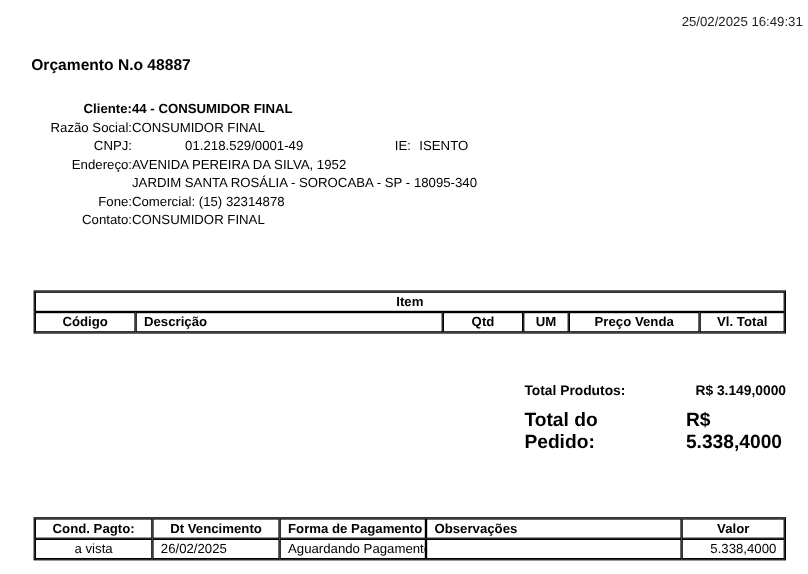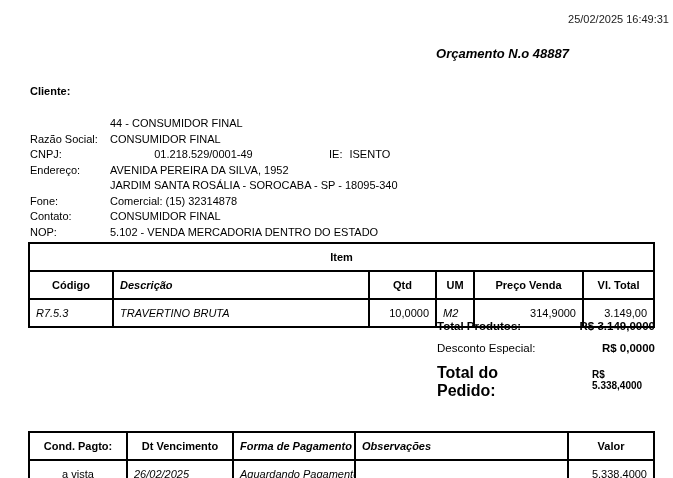--- a/index.html
+++ b/index.html
@@ -10,65 +10,65 @@
     font-family:"Liberation Sans", sans-serif;
     color:#000; font-size:11px;
   }
   .timestamp {
     position:absolute; top:13px; right:4px;
     font-size:11px; color:#222;
   }
   .doc-title {
     position:absolute; top:46px; left:0; width:569px;
     padding-left:26px;
-    text-align:right; font-weight:bold; font-size:13px;font-style:italic;
+    text-align:left; font-weight:bold; font-size:13px;
   }
   .info-block {
     position:absolute; top:84px; left:30px; width:600px;
   }
   .info-row { display:flex; line-height:15.5px; }
-  .info-label { width:80px; flex:0 0 80px; }
+  .info-label { width:80px; flex:0 0 80px;text-align:right; }
   .info-label.bold { font-weight:bold; }
-  .info-value.bold { font-weight:normal;margin-top:32px; }
+  .info-value.bold { font-weight:bold; }
   .cnpj-val { display:inline-block; width:187px;text-align:center; }
   .ie-label { display:inline-block; margin-right:7px;margin-left:32px; }
 
   table.doc-table {
     position:absolute; left:28px; width:625px;
     border-collapse:separate; border-spacing:0;
     border:1px solid #000; table-layout:fixed;
     background:#fff;
   }
   table.doc-table th, table.doc-table td {
     border:1px solid #000;
-    height:28px; padding:0 6px;
+    height:17px; padding:0 6px;
     font-size:11px; vertical-align:middle;
     overflow:hidden; white-space:nowrap;
   }
   table.doc-table th { font-weight:bold; }
   #item-table { top:242px; }
   #payment-table { top:431px; }
   .th-group { text-align:center; }
-  .al { text-align:left;font-style:italic; }
+  .al { text-align:left; }
   .ac { text-align:center;margin-left:40px; }
   .ar { text-align:right; }
 
   .totals-block {
     position:absolute; top:320px; left:437px; width:218px;
   }
   .totals-row {
     display:flex; justify-content:space-between; align-items:baseline;
     margin-bottom:10px; font-size:11.5px;gap:36px;
   }
   .totals-row .t-label { font-weight:bold; }
   .totals-row .t-value { font-weight:bold; }
   .totals-row.regular-label .t-label { font-weight:normal; }
   .totals-row.grand { margin-top:3px; margin-bottom:0; }
   .totals-row.grand .t-label { font-size:16px; font-weight:bold; }
-  .totals-row.grand .t-value { font-size:10px; font-weight:bold; }
+  .totals-row.grand .t-value { font-size:16px; font-weight:bold; }
 </style>
 </head>
 <body>
 
 <div class="timestamp">25/02/2025 16:49:31</div>
 
 <div class="doc-title">Orçamento N.o 48887</div>
 
 <div class="info-block">
   <div class="info-row">
@@ -93,24 +93,20 @@
     </span>
   </div>
   <div class="info-row">
     <span class="info-label">Fone:</span>
     <span class="info-value">Comercial: (15) 32314878</span>
   </div>
   <div class="info-row">
     <span class="info-label">Contato:</span>
     <span class="info-value">CONSUMIDOR FINAL</span>
   </div>
-  <div class="info-row">
-    <span class="info-label">NOP:</span>
-    <span class="info-value">5.102 - VENDA MERCADORIA DENTRO DO ESTADO</span>
-  </div>
 </div>
 
 <table class="doc-table" id="item-table">
   <colgroup>
     <col style="width:84px">
       <col style="width:256px">
       <col style="width:67px">
     <col style="width:38px">
       <col style="width:109px">
       <col style="width:71px">
@@ -120,39 +116,27 @@
     <th colspan="6" class="th-group">Item</th>
   </tr>
   <tr>
     <th class="ac">Código</th>
     <th class="al">Descrição</th>
     <th class="ac">Qtd</th>
     <th class="ac">UM</th>
     <th class="ac">Preço Venda</th>
     <th class="ac">Vl. Total</th>
   </tr>
-  <tr>
-    <td class="al">R7.5.3</td>
-    <td class="al">TRAVERTINO BRUTA</td>
-    <td class="ar">10,0000</td>
-    <td class="al">M2</td>
-    <td class="ar">314,9000</td>
-    <td class="ar">3.149,00</td>
-  </tr>
 </tbody>
   </table>
 
 <div class="totals-block">
   <div class="totals-row">
     <span class="t-label">Total Produtos:</span>
     <span class="t-value">R$ 3.149,0000</span>
-  </div>
-  <div class="totals-row regular-label">
-    <span class="t-label">Desconto Especial:</span>
-    <span class="t-value">R$ 0,0000</span>
   </div>
   <div class="totals-row grand">
     <span class="t-label">Total do Pedido:</span>
     <span class="t-value">R$ 5.338,4000</span>
   </div>
 </div>
 
 <table class="doc-table" id="payment-table">
   <colgroup>
     <col style="width:98px">

